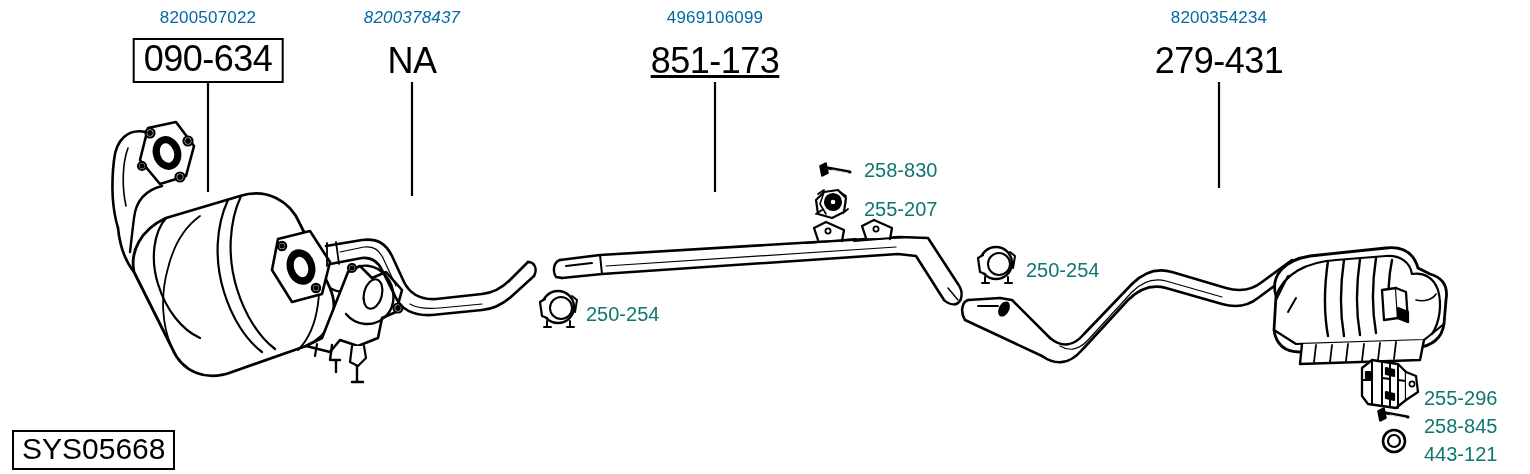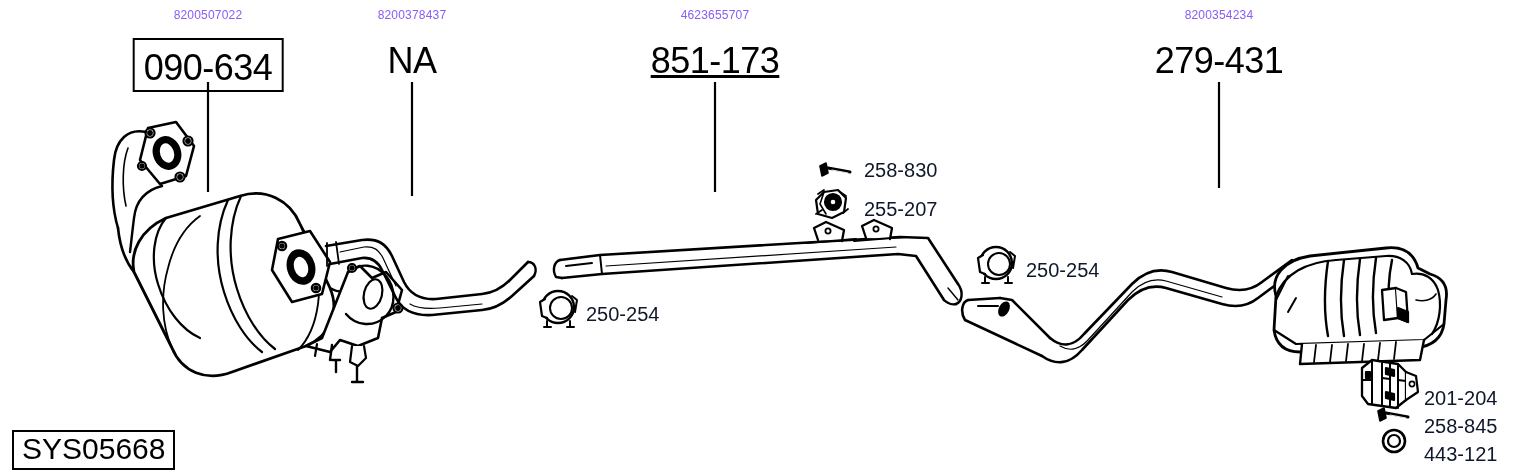--- a/index.html
+++ b/index.html
@@ -12,44 +12,44 @@
     position: relative; overflow: hidden;
     font-family: "Liberation Sans", sans-serif;
     color: #000000;
   }
   #diagram {
     position: absolute; inset: 0;
     width: 1530px; height: 474px;
   }
   .oem-number {
     position: absolute;
-    font-size: 12px;
+    font-size: 17px;
     letter-spacing: 0.2px;
     white-space: nowrap;
     transform: translateX(-50%);
-    color: #8b5cf6;
+    color: #0369a1;
   }
   .part-code {
     position: absolute;
     font-size: 36px;
     white-space: nowrap;
     transform: translateX(-50%);
     letter-spacing: -0.5px;
     color: #000;
   }
   .part-code.boxed {
     border: 2.5px solid #000;
-    padding: 10px 9px 3px 9px;
+    padding: 1px 9px 3px 9px;
     line-height: 1.02;
   }
   .small-code {
     position: absolute;
     font-size: 20px;
     white-space: nowrap;
-    color: #0f172a;
+    color: #0f766e;
   }
   .sys-box {
     position: absolute;
     border: 2.5px solid #000;
     font-size: 30px;
     padding: 1px 8px 3px 8px;
     line-height: 1.05;
     white-space: nowrap;
     color: #000;
   }
@@ -261,30 +261,30 @@
       <line x1="208" x2="208" y1="82" y2="192"></line>
       <line x1="412" x2="412" y1="82" y2="196"></line>
       <line x1="715" x2="715" y1="82" y2="192"></line>
       <line x1="1219" x2="1219" y1="82" y2="188"></line>
     </g>
 </svg>
 
 <div id="main-labels">
     <div class="oem-number" style="left: 208px; top: 8px;">8200507022</div>
     <div class="part-code boxed" style="left: 208px; top: 38px;">090-634</div>
-    <div class="oem-number" style="left: 412px; top: 8px;">8200378437</div>
+    <div class="oem-number" style="left: 412px; top: 8px; font-style: italic;">8200378437</div>
     <div class="part-code" style="left: 412px; top: 40px;">NA</div>
-    <div class="oem-number" style="left: 715px; top: 8px;">4623655707</div>
+    <div class="oem-number" style="left: 715px; top: 8px;">4969106099</div>
     <div class="part-code" style="left: 715px; top: 40px; text-decoration: underline;">851-173</div>
     <div class="oem-number" style="left: 1219px; top: 8px; text-align: center;">8200354234</div>
     <div class="part-code" style="left: 1219px; top: 40px;">279-431</div>
   </div>
 <div id="hardware-labels">
     <div class="small-code" style="left: 864px; top: 159px;">258-830</div>
     <div class="small-code" style="left: 864px; top: 198px;">255-207</div>
     <div class="small-code" style="left: 586px; top: 303px;">250-254</div>
     <div class="small-code" style="left: 1026px; top: 259px;">250-254</div>
-    <div class="small-code" style="left: 1424px; top: 387px;">201-204</div>
+    <div class="small-code" style="left: 1424px; top: 387px;">255-296</div>
     <div class="small-code" style="left: 1424px; top: 415px;">258-845</div>
     <div class="small-code" style="left: 1424px; top: 443px;">443-121</div>
   </div>
 
 <div class="sys-box" id="sys-code-box" style="left: 12px; top: 430px;">SYS05668</div>
 
 </body></html>

